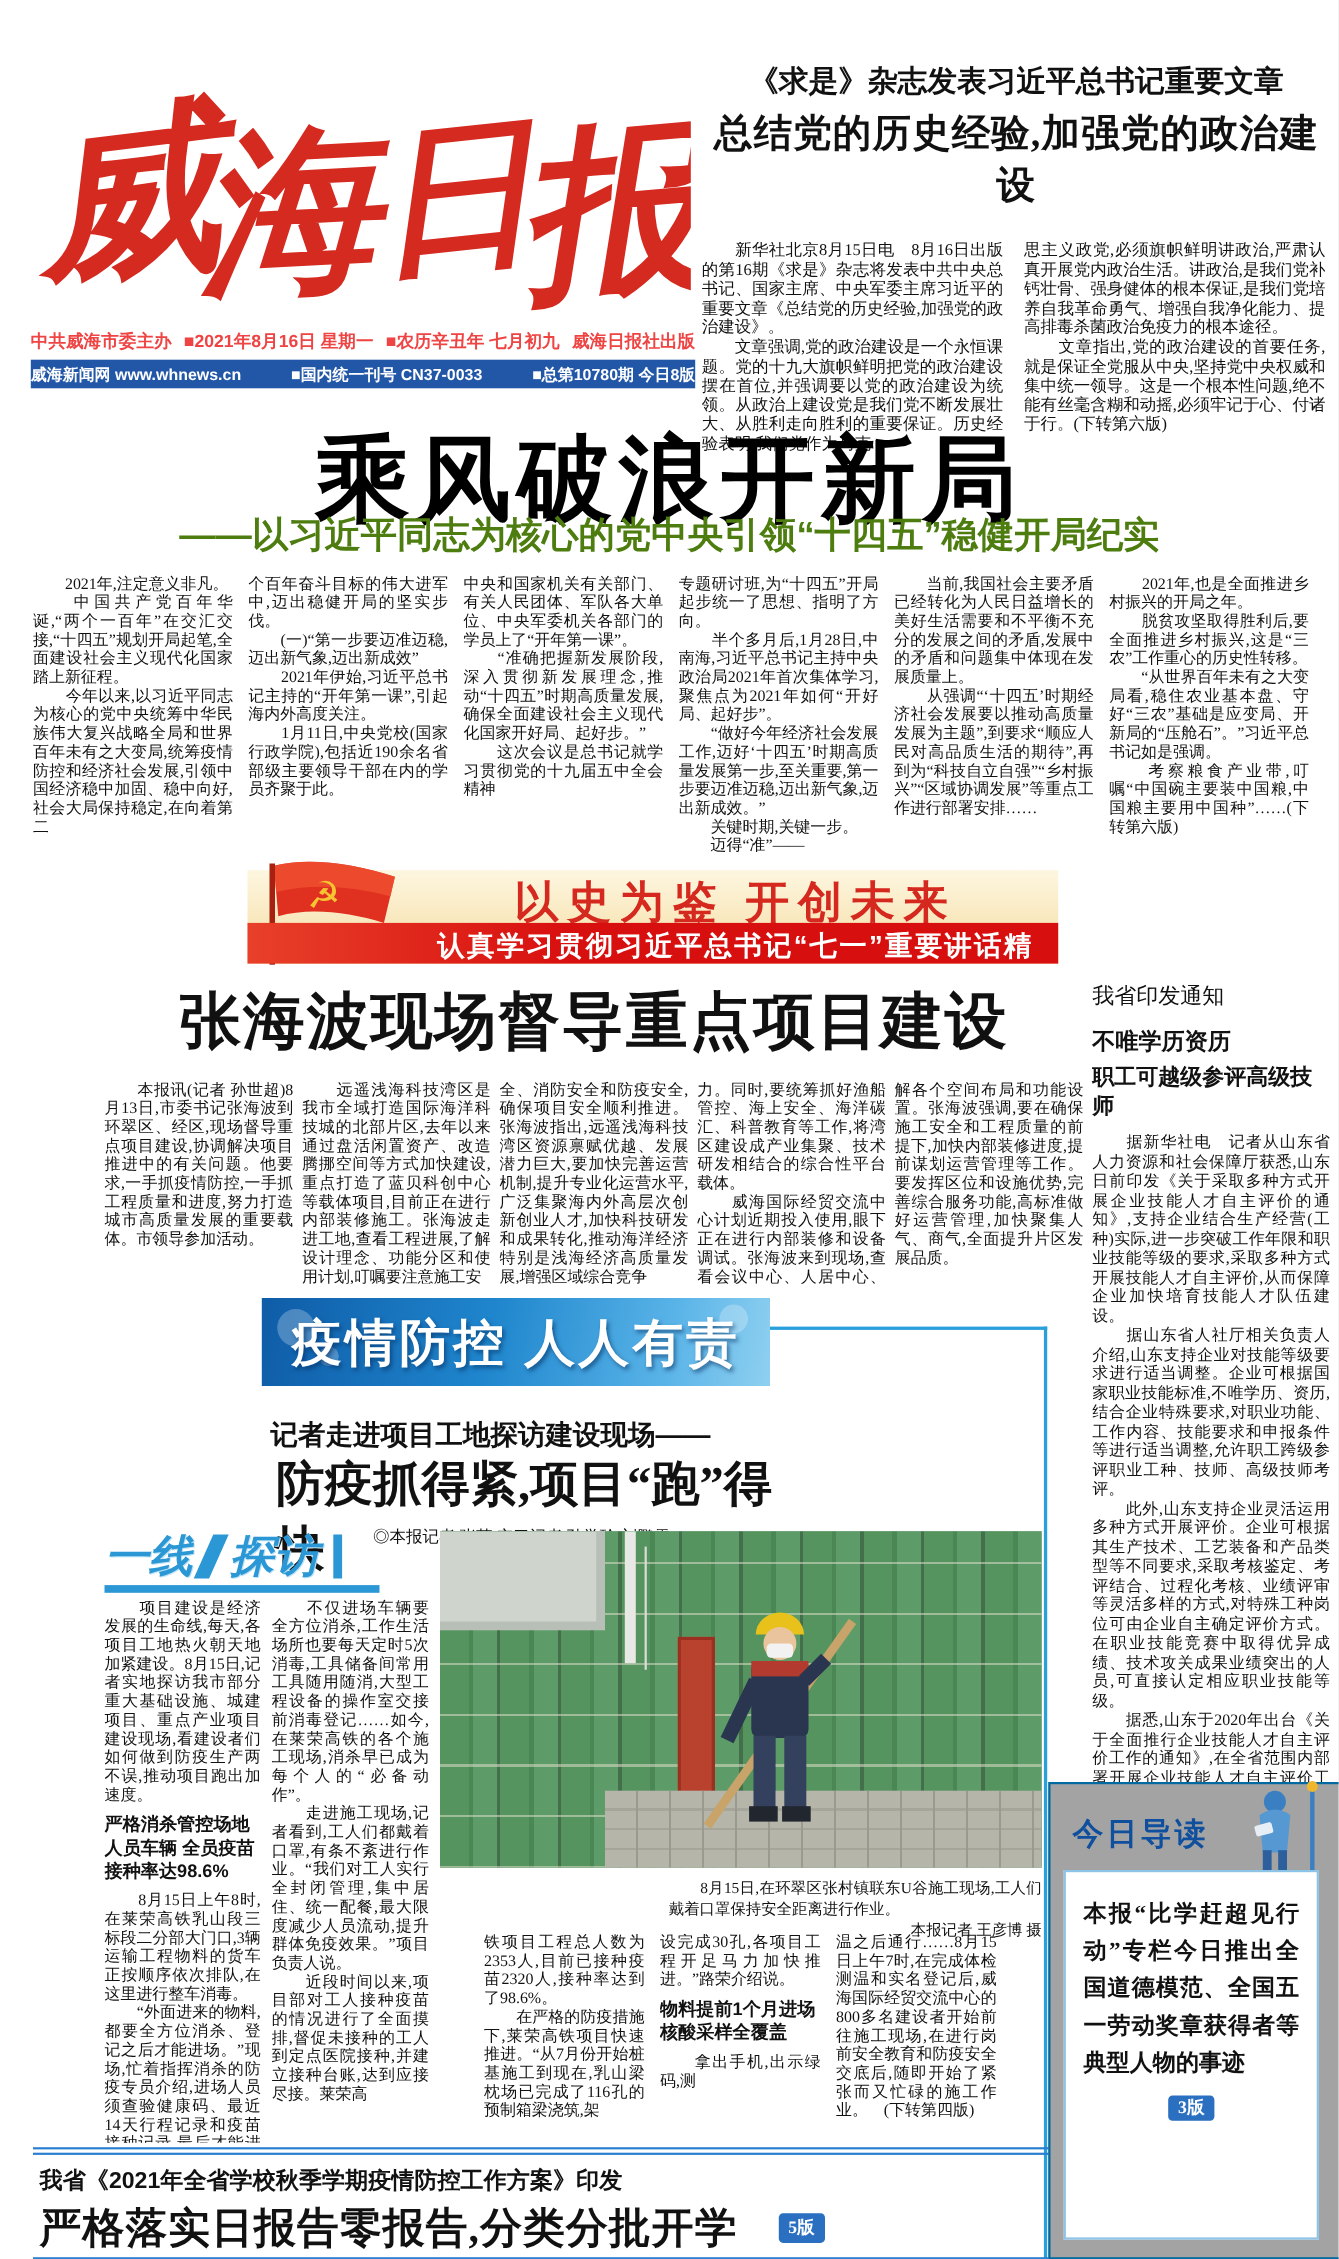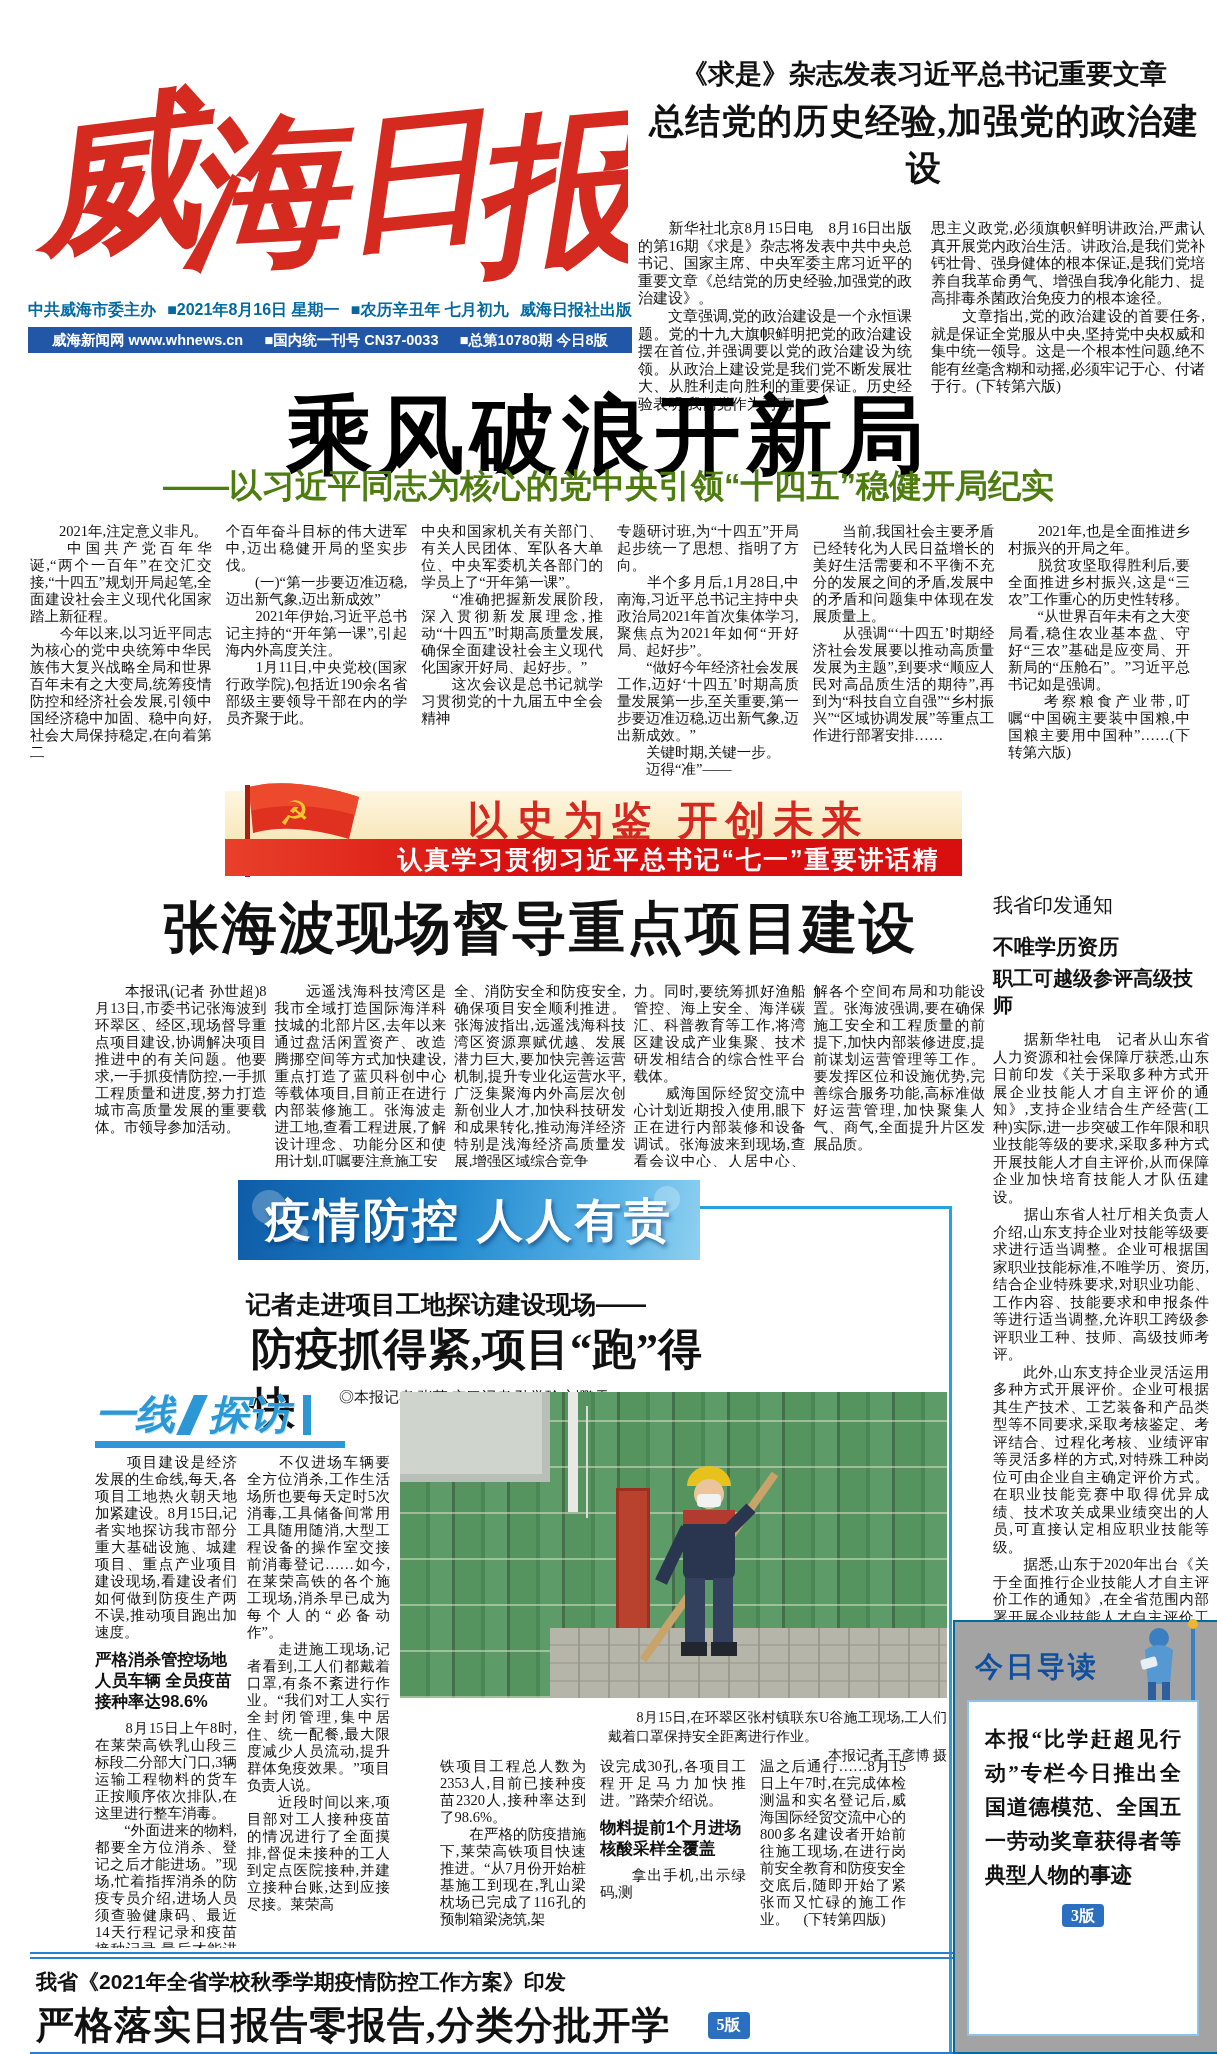--- a/index.html
+++ b/index.html
@@ -6,23 +6,23 @@
   #page{position:relative;width:1217px;height:2054px;background:#ffffff;overflow:hidden;
         font-family:"Liberation Serif",serif;color:#111;margin:0 auto;}
   .abs{position:absolute;}
   .just{text-align:justify;}
   .pre{white-space:pre-wrap;}
   .hide-ovf{overflow:hidden;}
 
   
   #masthead-svg{left:28px;top:58px;width:600px;height:238px;}
   #publisher-row{left:28px;top:300px;width:604px;display:flex;justify-content:space-between;
-      font-family:"Liberation Sans",sans-serif;font-size:16px;font-weight:600;color:#0369a1;}
+      font-family:"Liberation Sans",sans-serif;font-size:16px;font-weight:600;color:#ef4444;}
   #info-strip{left:28px;top:327px;width:604px;height:26px;background:#2257a8;color:#fff;
-      display:flex;justify-content:space-between;align-items:center;padding:0 24px;box-sizing:border-box;
+      display:flex;justify-content:space-between;align-items:center;padding:0 0;box-sizing:border-box;
       font-family:"Liberation Sans",sans-serif;font-size:14.5px;font-weight:600;}
 
   
   #qiushi{left:638px;top:56px;width:572px;}
   #qiushi .kicker{font-family:"Liberation Sans",sans-serif;font-size:27px;font-weight:700;text-align:center;}
   #qiushi .headline{font-size:35px;font-weight:900;text-align:center;margin-top:6px;letter-spacing:1px;}
   #qiushi .cols{display:flex;gap:19px;margin-top:28px;}
   #qiushi .col{width:274px;height:230px;font-size:15px;line-height:17.6px;}
 
   

